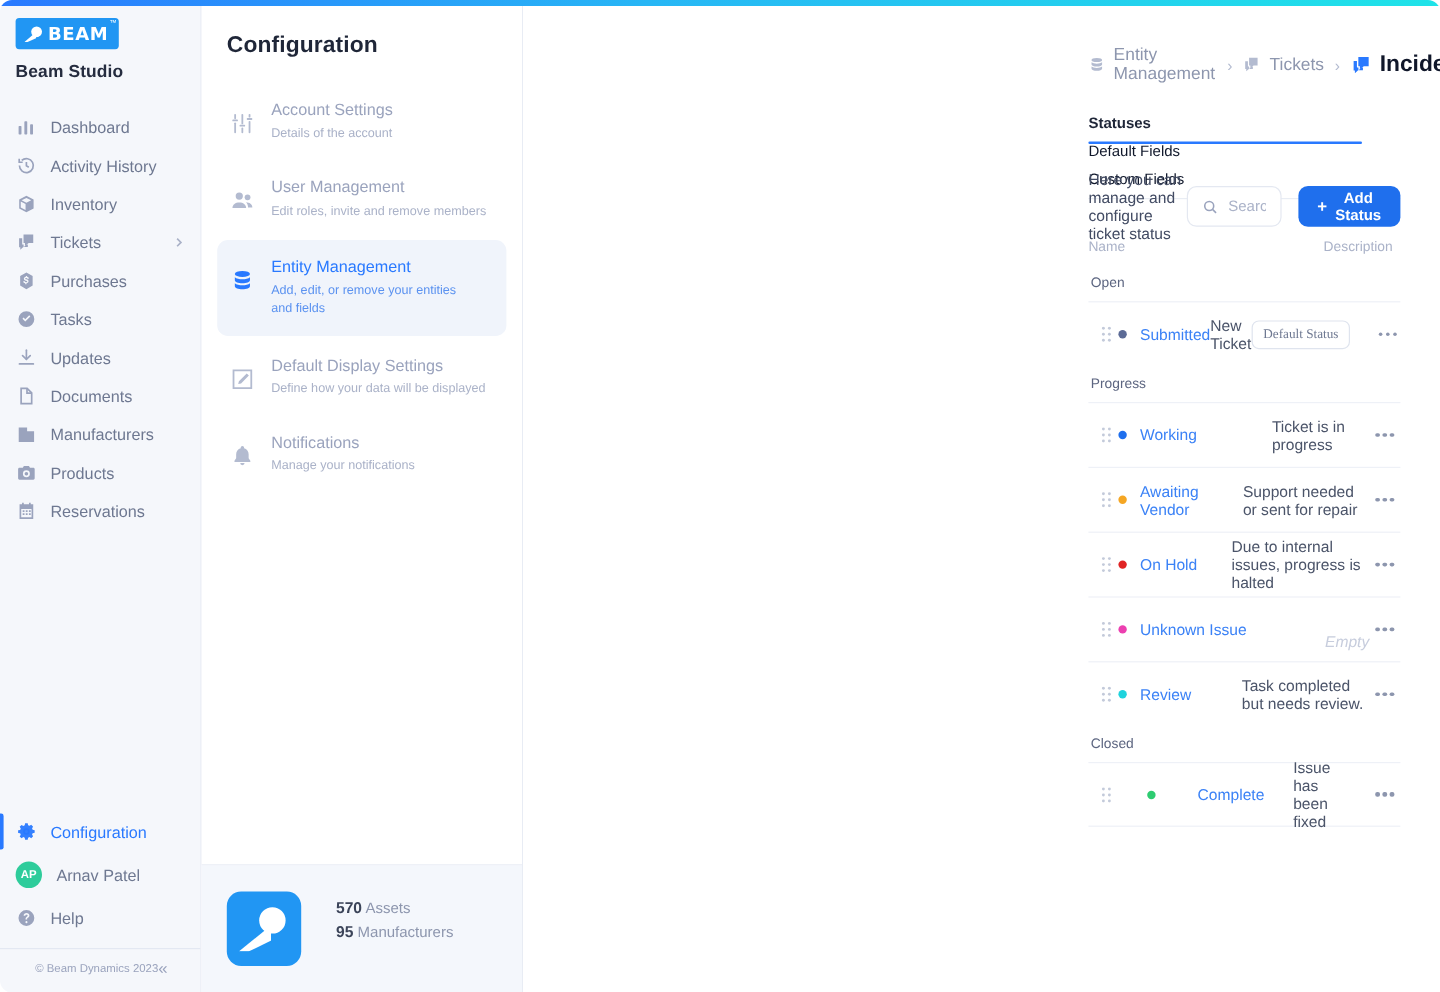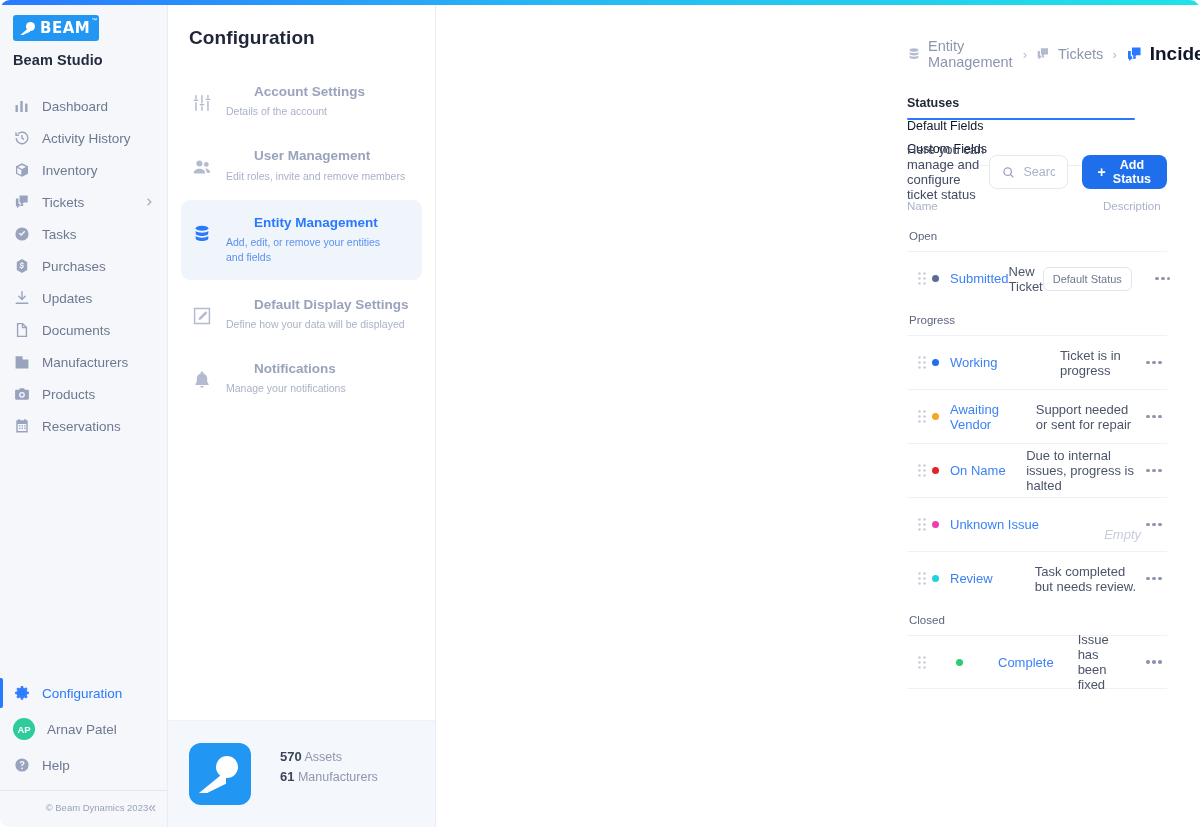--- a/index.html
+++ b/index.html
@@ -66,21 +66,21 @@
   .nav-spacer { flex: 1 1 auto; }
 
   .nav-bottom { padding-bottom: 4px; }
   .avatar {
     width: 22px;height:22px;border-radius:50%;background:#2ecc9b;color:#fff;
     font-size:9.5px;font-weight:700;display:flex;align-items:center;justify-content:center;flex:0 0 22px;
   }
   .nav-foot {
     border-top: 1px solid #e3e8f2;
     margin: 8px 0 0 0; padding: 9px 11px 9px 13px;
-    display:flex;align-items:center;justify-content:flex-end;
+    display:flex;align-items:center;justify-content:center;
     font-size: 9.5px; color:#9aa3bd;
   }
   .collapse-btn { color:#9aa3bd; font-size: 14px; cursor:pointer; line-height:1; }
 
   
   .config {
     width: 268px; flex: 0 0 268px;
     background: #ffffff;
     border-right: 1px solid #e8ecf4;
     display: flex; flex-direction: column;
@@ -88,21 +88,21 @@
     position: relative;
   }
   .config-title { font-size: 19px; font-weight: 700; color: #1f2638; padding: 22px 0 0 21px; letter-spacing: .1px;}
   .cfg-list { margin-top: 22px; padding: 0 13px; }
   .cfg-item {
     display:flex; align-items:flex-start; gap: 13px;
     padding: 12px 10px; border-radius: 9px; cursor: pointer; margin-bottom: 4px;
   }
   .cfg-item .cfg-ico { width: 22px;height:22px;flex:0 0 22px; color:#b3bbd0; display:flex;align-items:center;justify-content:center; margin-top:9px;}
   .cfg-item .cfg-ico svg { width:20px;height:20px;display:block;}
-  .cfg-item .cfg-name { font-size: 13.5px; font-weight: 700; color: #9aa3bd; line-height:1.35;margin-left:28px; }
+  .cfg-item .cfg-name { font-size: 13.5px; font-weight: 400; color: #9aa3bd; line-height:1.35; }
   .cfg-item .cfg-sub { font-size: 10.5px; color: #aab2c8; margin-top: 3px; line-height: 1.45; }
   .cfg-item.active { background: #f0f4fb; }
   .cfg-item.active .cfg-name { color: #2979ff; }
   .cfg-item.active .cfg-sub { color: #5b92f0; }
   .cfg-item.active .cfg-ico { color: #2979ff; }
   .cfg-item.tall { padding-top: 14px; padding-bottom: 14px;}
 
   .cfg-spacer { flex:1 1 auto; }
   .stats-card {
     background: #f4f7fc; margin: 0; padding: 22px 0 0 0; height: 107px;
@@ -181,20 +181,21 @@
   .row:last-child { border-bottom: 1px solid #eef1f7; gap: 24px; }
   .row .grip { width: 25px; flex:0 0 25px; display:flex;align-items:center; color:#c3cada; padding-left:11px;}
   .row .grip svg{width:8px;height:13px;display:block;}
   .row .dot { width: 7px;height:7px;border-radius:50%;flex:0 0 7px;margin-right: 11px;}
   .row .nm { font-size: 13px; color:#3b82f6; width: 156px; }
   .row .desc { font-size: 13px; color:#4b5469; flex:1 1 auto;}
   .row .desc.empty { color:#c7cddd; font-style: italic; margin-top: 20px; }
   .badge {
     border:1px solid #dfe4ee; border-radius:6px; font-size:11px; color:#6e7891; padding: 5px 9px; margin-right: 18px;
     white-space:nowrap;
+    font-family:Liberation Serif, serif;
   }
   .row-kebab { width: 26px; flex:0 0 26px; display:flex;align-items:center;justify-content:center;cursor:pointer;}
   .row-kebab .dots i { background:#8d96ae; width:3.4px;height:3.4px;border-radius:50%;}
 </style>
 </head>
 <body>
 
 <div class="app">
   <div class="topgrad"></div>
 
@@ -250,32 +251,32 @@
         <span class="lbl">Tickets</span>
         <span class="chev">
             <svg width="10" height="10" viewBox="0 0 10 10" fill="none" stroke="currentColor" stroke-width="1.4">
               <path d="M3.6 1.8 6.8 5 3.6 8.2"></path>
             </svg>
           </span>
       </div>
       <div class="nav-item">
         <span class="ico">
             <svg viewBox="0 0 16 16" fill="currentColor">
+              <path d="M8 1 13.2 4v8L8 15 2.8 12V4L8 1zm.55 2.9h-1v.8c-1 .14-1.65.74-1.65 1.6 0 .93.63 1.35 1.8 1.62.77.18 1 .35 1 .68 0 .36-.33.59-.88.59-.62 0-1.05-.25-1.13-.78H5.33c.06.95.73 1.55 1.72 1.68v.82h1v-.82c1.06-.13 1.73-.73 1.73-1.63 0-.93-.58-1.37-1.83-1.65-.75-.17-.97-.35-.97-.66 0-.34.3-.56.82-.56.56 0 .9.25.96.72h1.33c-.06-.9-.7-1.48-1.54-1.6V3.9z"></path>
+            </svg>
+          </span>
+        <span class="lbl">Purchases</span>
+      </div>
+      <div class="nav-item">
+        <span class="ico">
+            <svg viewBox="0 0 16 16" fill="currentColor">
               <path d="M8 1.4a6.6 6.6 0 1 1 0 13.2A6.6 6.6 0 0 1 8 1.4zm3.3 4.3-.95-.95-3.3 3.3-1.4-1.4-.95.95 2.35 2.35 4.25-4.25z"></path>
             </svg>
           </span>
         <span class="lbl">Tasks</span>
-      </div>
-      <div class="nav-item">
-        <span class="ico">
-            <svg viewBox="0 0 16 16" fill="currentColor">
-              <path d="M8 1 13.2 4v8L8 15 2.8 12V4L8 1zm.55 2.9h-1v.8c-1 .14-1.65.74-1.65 1.6 0 .93.63 1.35 1.8 1.62.77.18 1 .35 1 .68 0 .36-.33.59-.88.59-.62 0-1.05-.25-1.13-.78H5.33c.06.95.73 1.55 1.72 1.68v.82h1v-.82c1.06-.13 1.73-.73 1.73-1.63 0-.93-.58-1.37-1.83-1.65-.75-.17-.97-.35-.97-.66 0-.34.3-.56.82-.56.56 0 .9.25.96.72h1.33c-.06-.9-.7-1.48-1.54-1.6V3.9z"></path>
-            </svg>
-          </span>
-        <span class="lbl">Purchases</span>
       </div>
       <div class="nav-item">
         <span class="ico">
             <svg viewBox="0 0 16 16" fill="none" stroke="currentColor" stroke-width="1.4" stroke-linecap="round">
               <path d="M8 1.8v7.4"></path>
               <path d="M4.8 6.3 8 9.4l3.2-3.1"></path>
               <path d="M2.2 13.3h11.6"></path>
             </svg>
           </span>
         <span class="lbl">Updates</span>
@@ -425,21 +426,21 @@
       <span class="stats-logo">
           <span class="ball"></span>
           <span class="cone"></span>
         </span>
       <span class="stats-lines">
         <span class="stats-line" style="display:block;">
           <b>570</b>
           <span>Assets</span>
         </span>
         <span class="stats-line" style="display:block;">
-          <b>61</b>
+          <b>95</b>
           <span>Manufacturers</span>
         </span>
       </span>
     </div>
   </section>
 
   <main class="main">
 
     <div class="crumb-row">
       <span class="crumb">
@@ -577,21 +578,21 @@
             <svg viewBox="0 0 8 13" fill="currentColor">
               <circle cx="1.5" cy="1.5" r="1.2"></circle>
               <circle cx="6.5" cy="1.5" r="1.2"></circle>
               <circle cx="1.5" cy="6.5" r="1.2"></circle>
               <circle cx="6.5" cy="6.5" r="1.2"></circle>
               <circle cx="1.5" cy="11.5" r="1.2"></circle>
               <circle cx="6.5" cy="11.5" r="1.2"></circle>
             </svg>
           </span>
         <span class="dot" style="background:#e02424"></span>
-        <span class="nm">On Name</span>
+        <span class="nm">On Hold</span>
         <span class="desc">Due to internal issues, progress is halted</span>
         <span class="row-kebab">
             <span class="dots">
               <i></i>
               <i></i>
               <i></i>
             </span>
           </span>
       </div>
       <div class="row">

